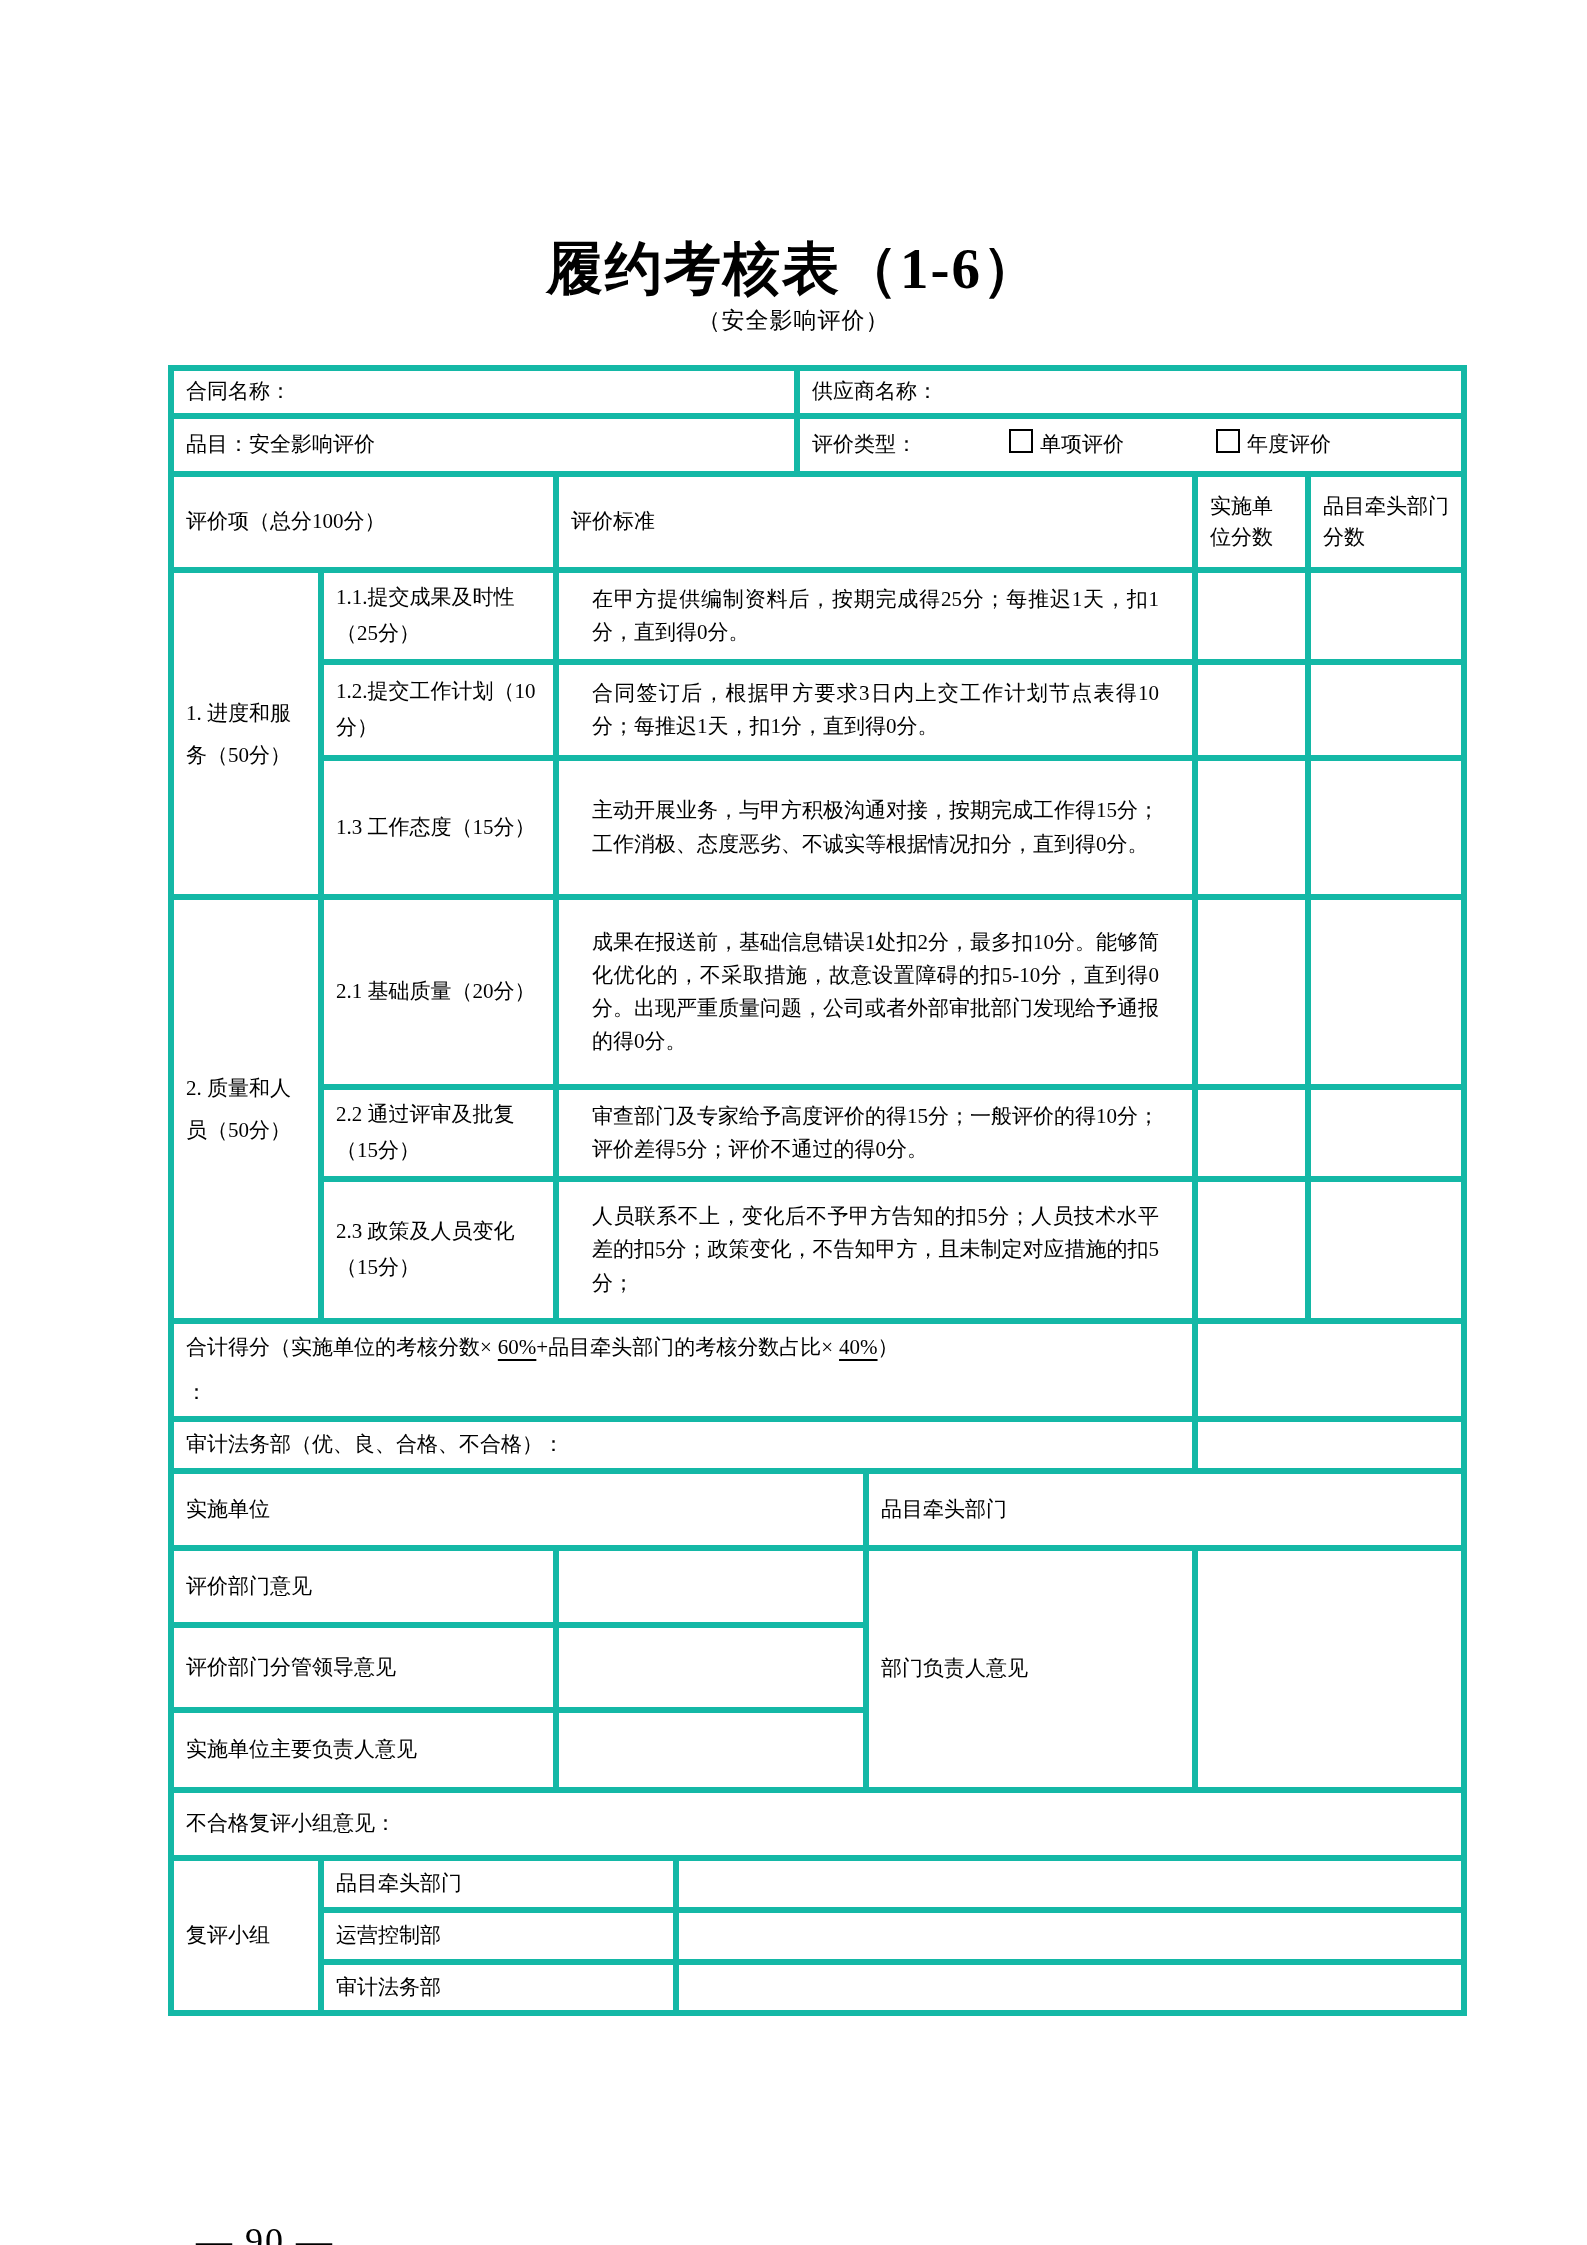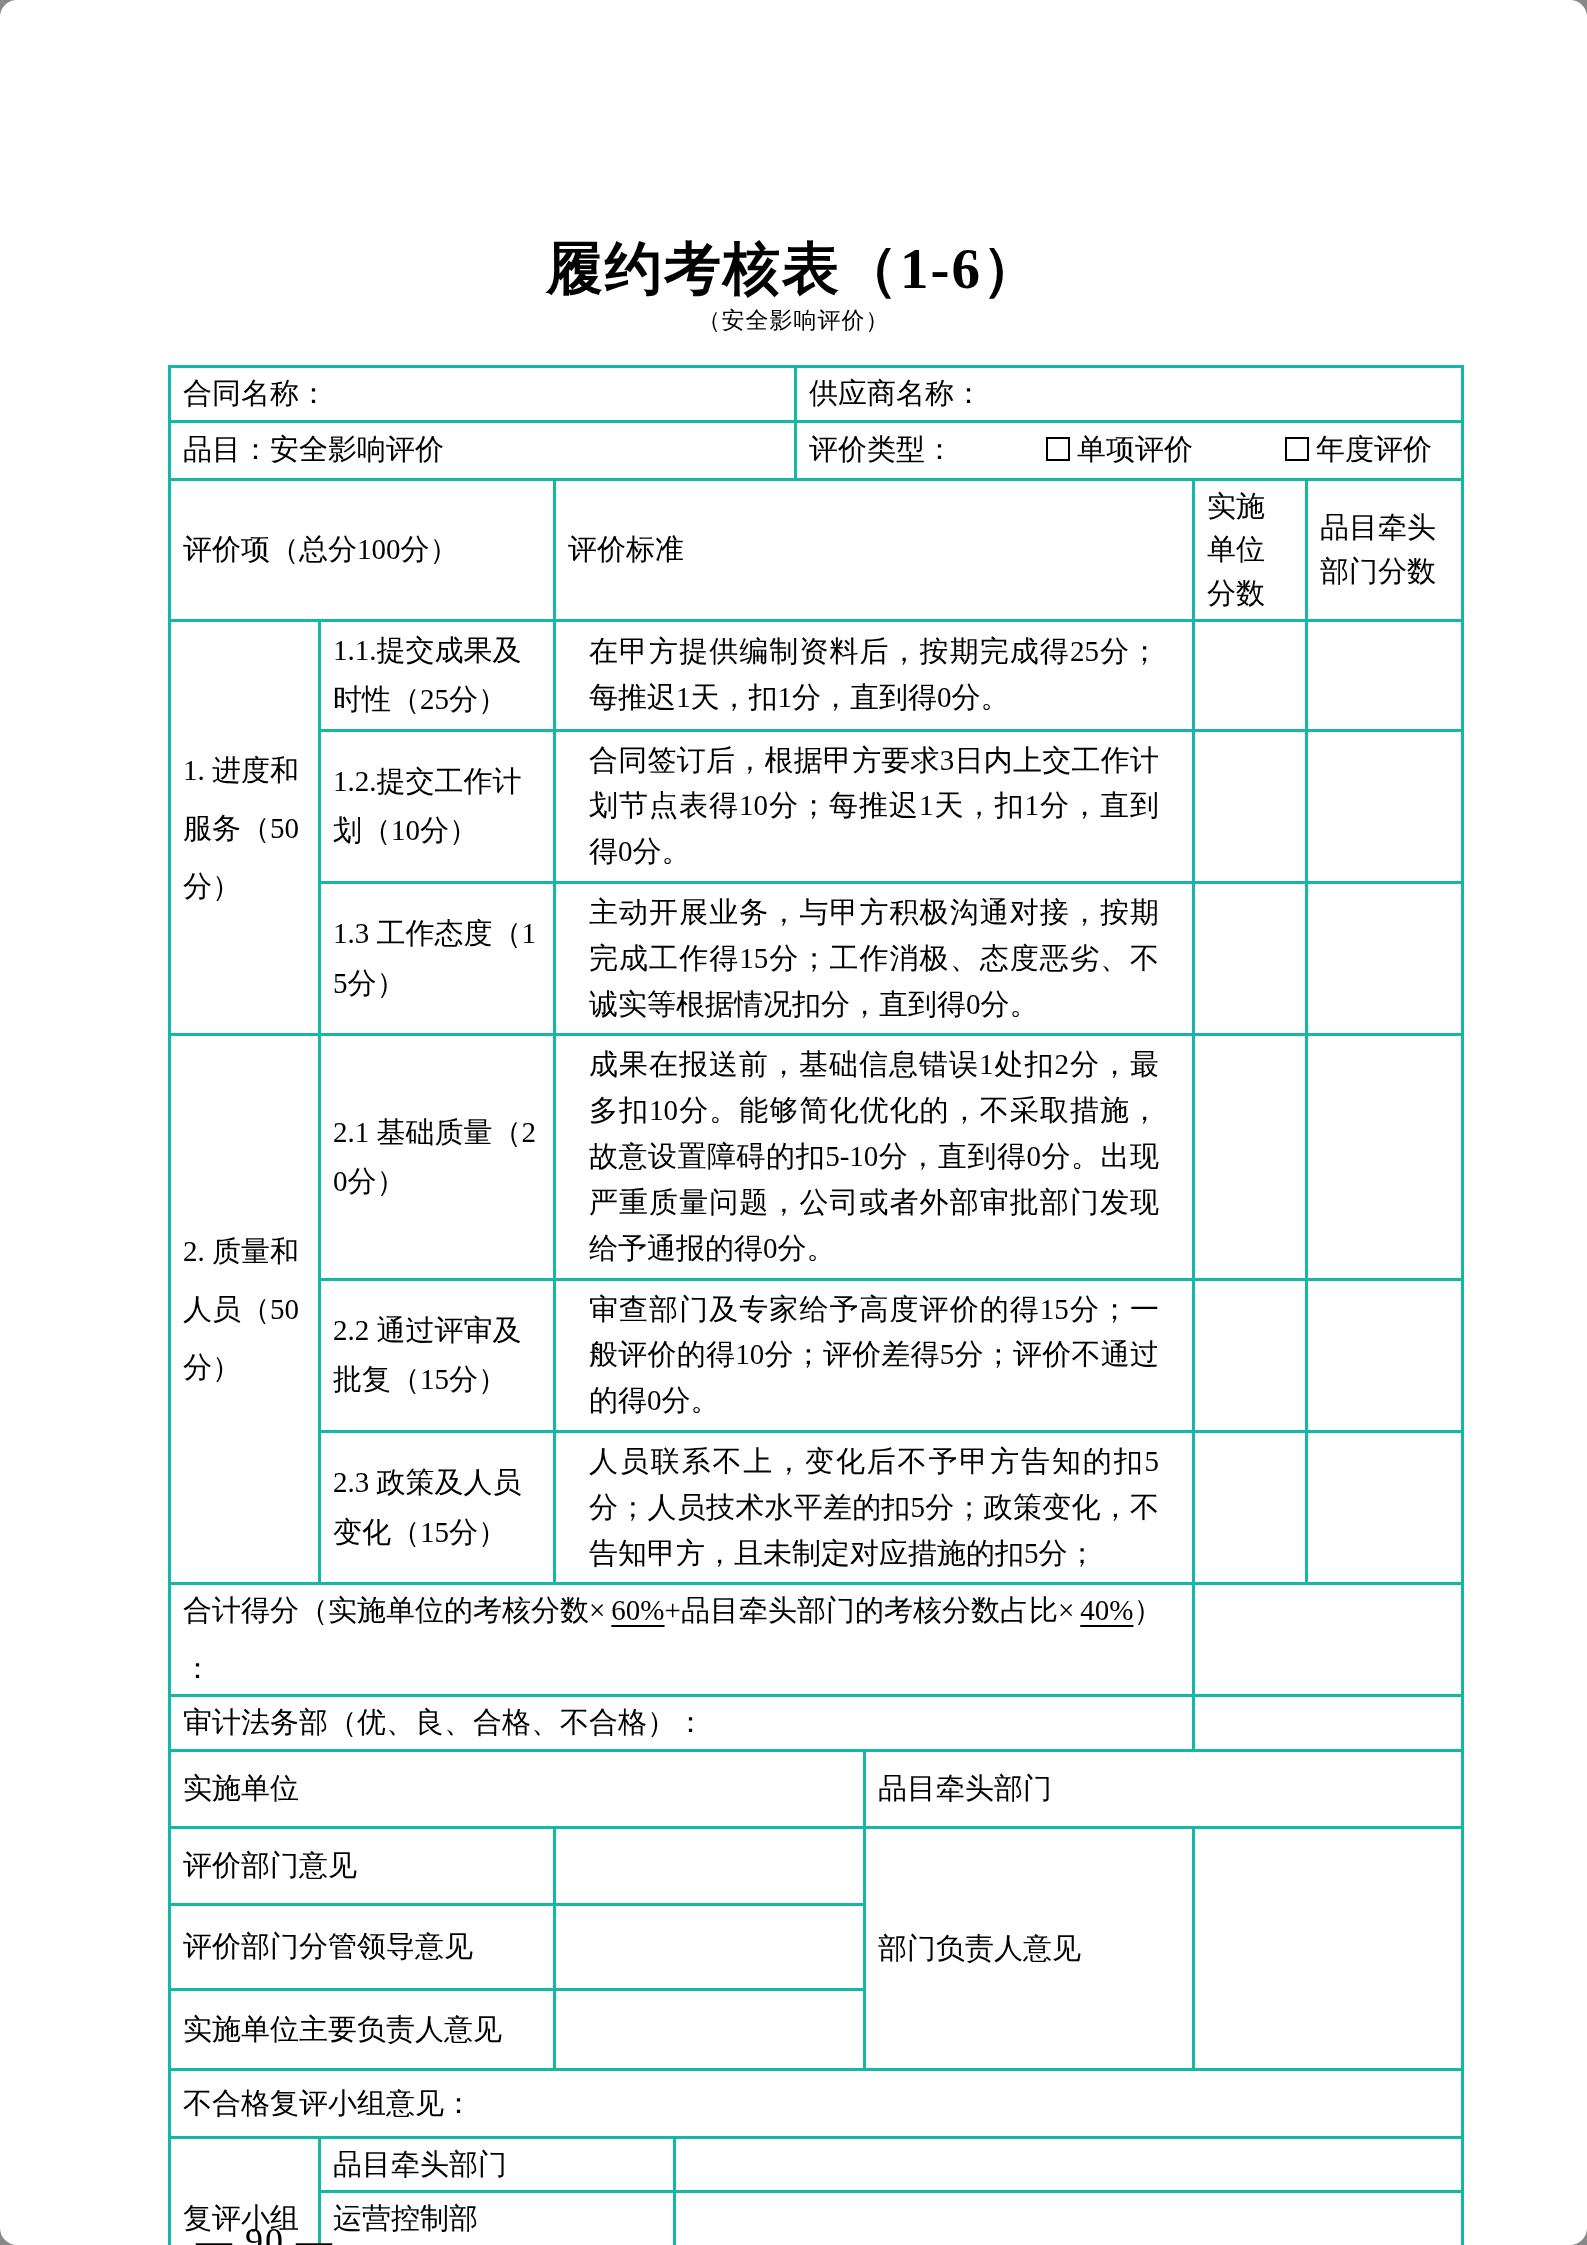--- a/index.html
+++ b/index.html
@@ -5,21 +5,20 @@
   * { margin:0; padding:0; box-sizing:border-box; }
   html,body { background:#888; }
   .page {
     position:relative;
     width:1587px; height:2245px;
     margin:0 auto;
     background:#ffffff;
     color:#000000;
     font-family:"Liberation Serif","DejaVu Serif",serif;
     overflow:hidden;
-    border-radius:17px;
   }
   .title {
     padding-top:238px;
     text-align:center;
     font-size:57px;
     font-weight:bold;
     letter-spacing:2px;
     line-height:1.1;
   }
   .subtitle {
@@ -30,24 +29,24 @@
   }
   table.doc-table {
     position:absolute;
     left:168px; top:365px;
     width:1293px;
     border-collapse:collapse;
     table-layout:fixed;
     border:3px solid #000;
   }
   .doc-table td {
-    border:3px solid #14b8a6;
+    border:6px solid #14b8a6;
     padding:4px 12px;
     vertical-align:middle;
-    font-size:29px;
+    font-size:21px;
     line-height:1.5;
     overflow:hidden;
     word-break:break-all;
   }
   .doc-table td.std {
     text-align:justify;
     padding:6px 33px;
     line-height:1.58;
   }
   .doc-table td.item-cell { line-height:1.7; }

